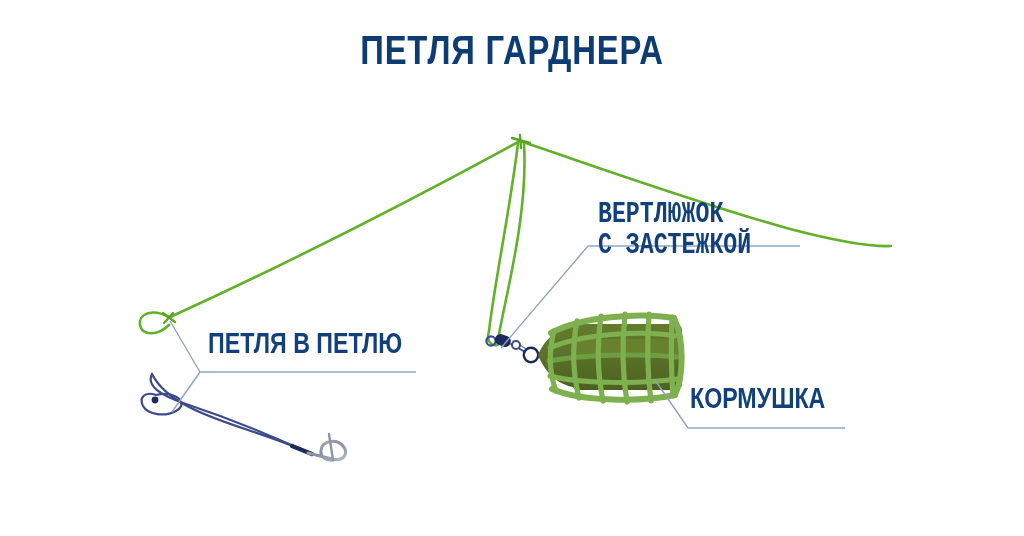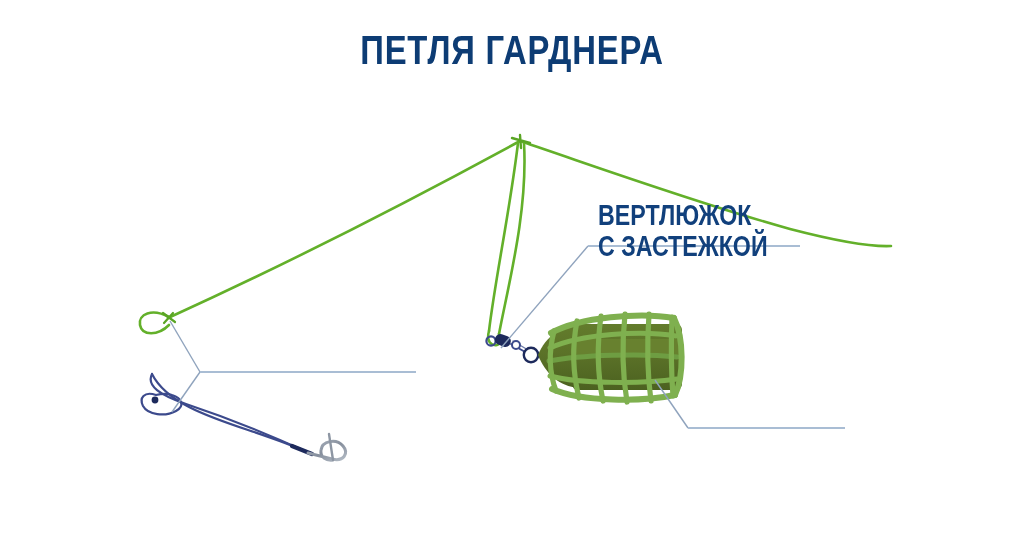--- a/index.html
+++ b/index.html
@@ -50,20 +50,21 @@
   }
   .callout .line-txt {
     display: block;
     transform: scaleX(0.80);
     transform-origin: 0% 50%;
   }
   #callout-swivel {
     left: 598px;
     top: 200px;
     font-size: 29px;
+    font-family: Liberation Mono, monospace;
   }
   #callout-loop {
     left: 208px;
     top: 328px;
     font-size: 29px;
   }
   #callout-feeder {
     left: 690px;
     top: 383px;
     font-size: 29px;
@@ -174,15 +175,21 @@
       <path d="M 655 380 L 688 428" fill="none" stroke="#8fa3bd" stroke-width="1.4"></path>
       <line x1="688" y1="428" x2="845" y2="428" stroke="#a9bdd4" stroke-width="2"></line>
     </g>
   </svg>
 
   <div class="callout" id="callout-swivel">
     <span class="line-txt">ВЕРТЛЮЖОК</span>
     <span class="line-txt">С ЗАСТЕЖКОЙ</span>
   </div>
 
+  <div class="callout" id="callout-loop">
+    <span class="line-txt">ПЕТЛЯ В ПЕТЛЮ</span>
+  </div>
 
+  <div class="callout" id="callout-feeder">
+    <span class="line-txt">КОРМУШКА</span>
+  </div>
 
 </div>
 
 </body></html>

